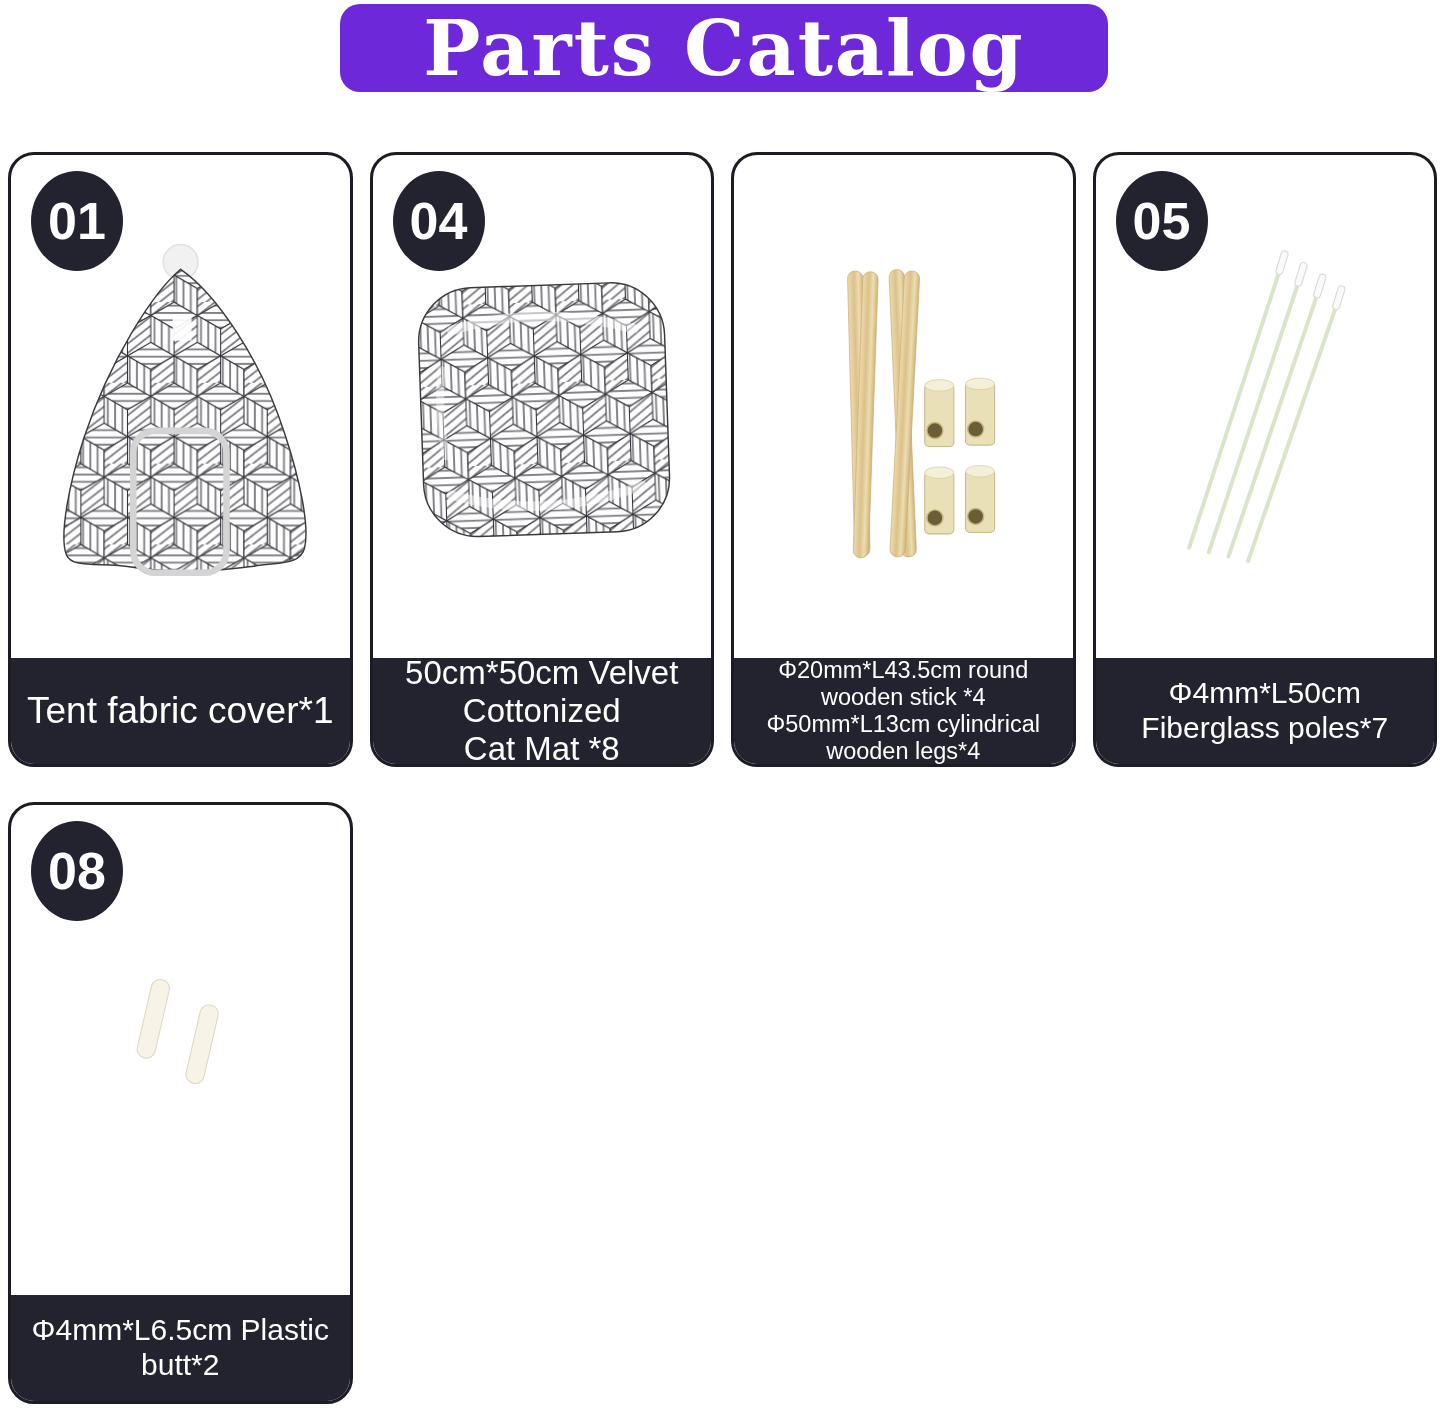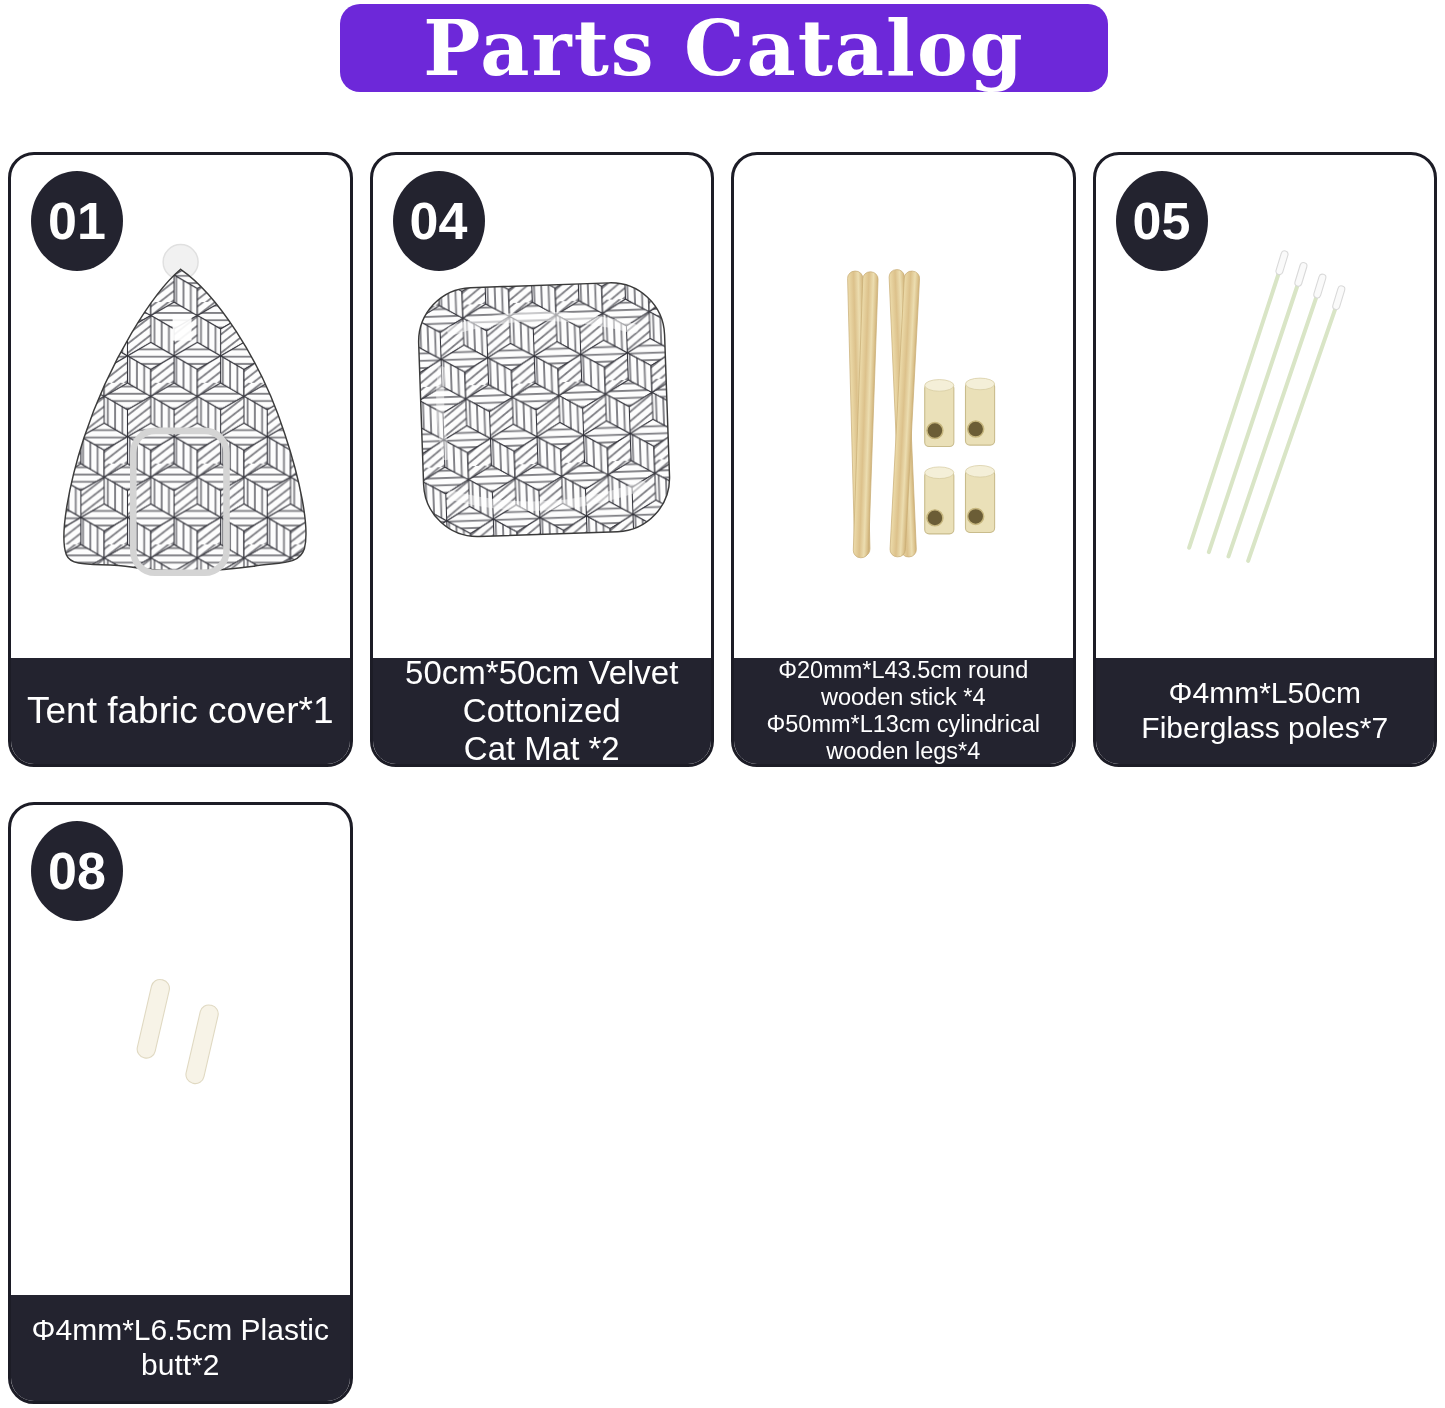--- a/index.html
+++ b/index.html
@@ -118,21 +118,21 @@
           <g transform="rotate(-2 232 258)">
             <rect x="66" y="88" width="338" height="342" rx="74" fill="url(#cubes)" stroke="#3a3a3a" stroke-width="2"></rect>
             <path d="M112,146 Q232,112 362,152" stroke="#ffffff" stroke-width="13" fill="none" opacity="0.55" stroke-linecap="round"></path>
             <path d="M104,372 Q232,412 366,368" stroke="#ffffff" stroke-width="13" fill="none" opacity="0.5" stroke-linecap="round"></path>
             <path d="M96,200 Q88,258 98,318" stroke="#ffffff" stroke-width="11" fill="none" opacity="0.45" stroke-linecap="round"></path>
           </g>
         </svg>
       </div>
       <div class="caption cap-md">
         <span>50cm*50cm Velvet Cottonized
-Cat Mat *2</span>
+Cat Mat *8</span>
       </div>
     </div>
 
     <div class="card">
       <div class="art">
         <svg viewBox="0 0 465 496" preserveAspectRatio="xMidYMid meet">
           <g>
             <rect x="156" y="62" width="21" height="392" rx="10" fill="url(#wood)" stroke="#c9ad76" stroke-width="1" transform="rotate(-1.5 166 70)"></rect>
             <rect x="177" y="63" width="21" height="393" rx="10" fill="url(#wood)" stroke="#c9ad76" stroke-width="1" transform="rotate(2 187 70)"></rect>
             <rect x="213" y="60" width="21" height="395" rx="10" fill="url(#wood)" stroke="#c9ad76" stroke-width="1" transform="rotate(-2.5 223 68)"></rect>

